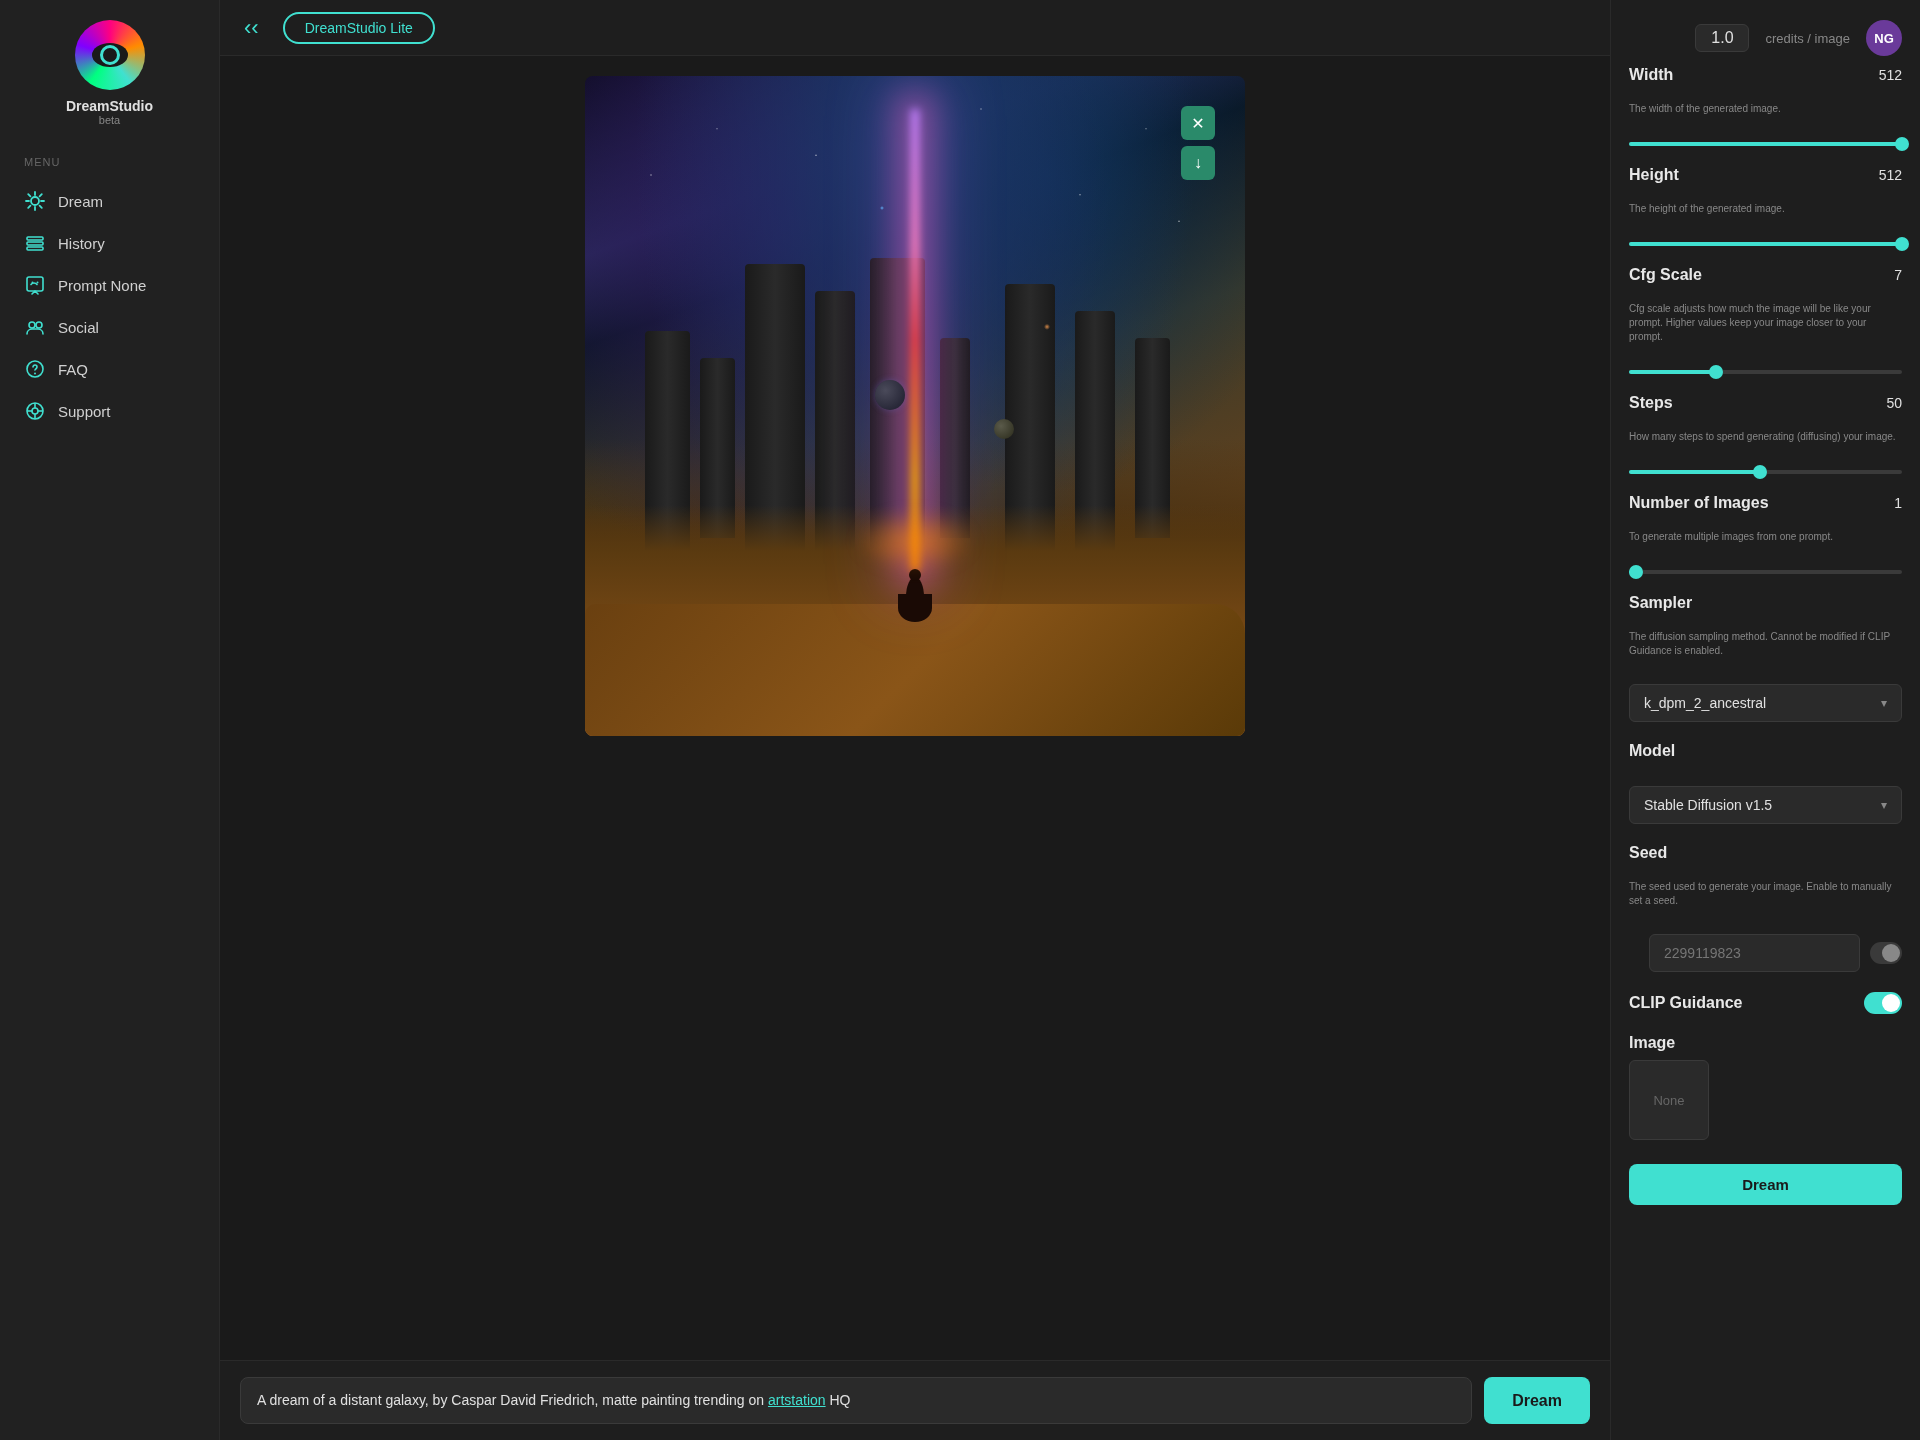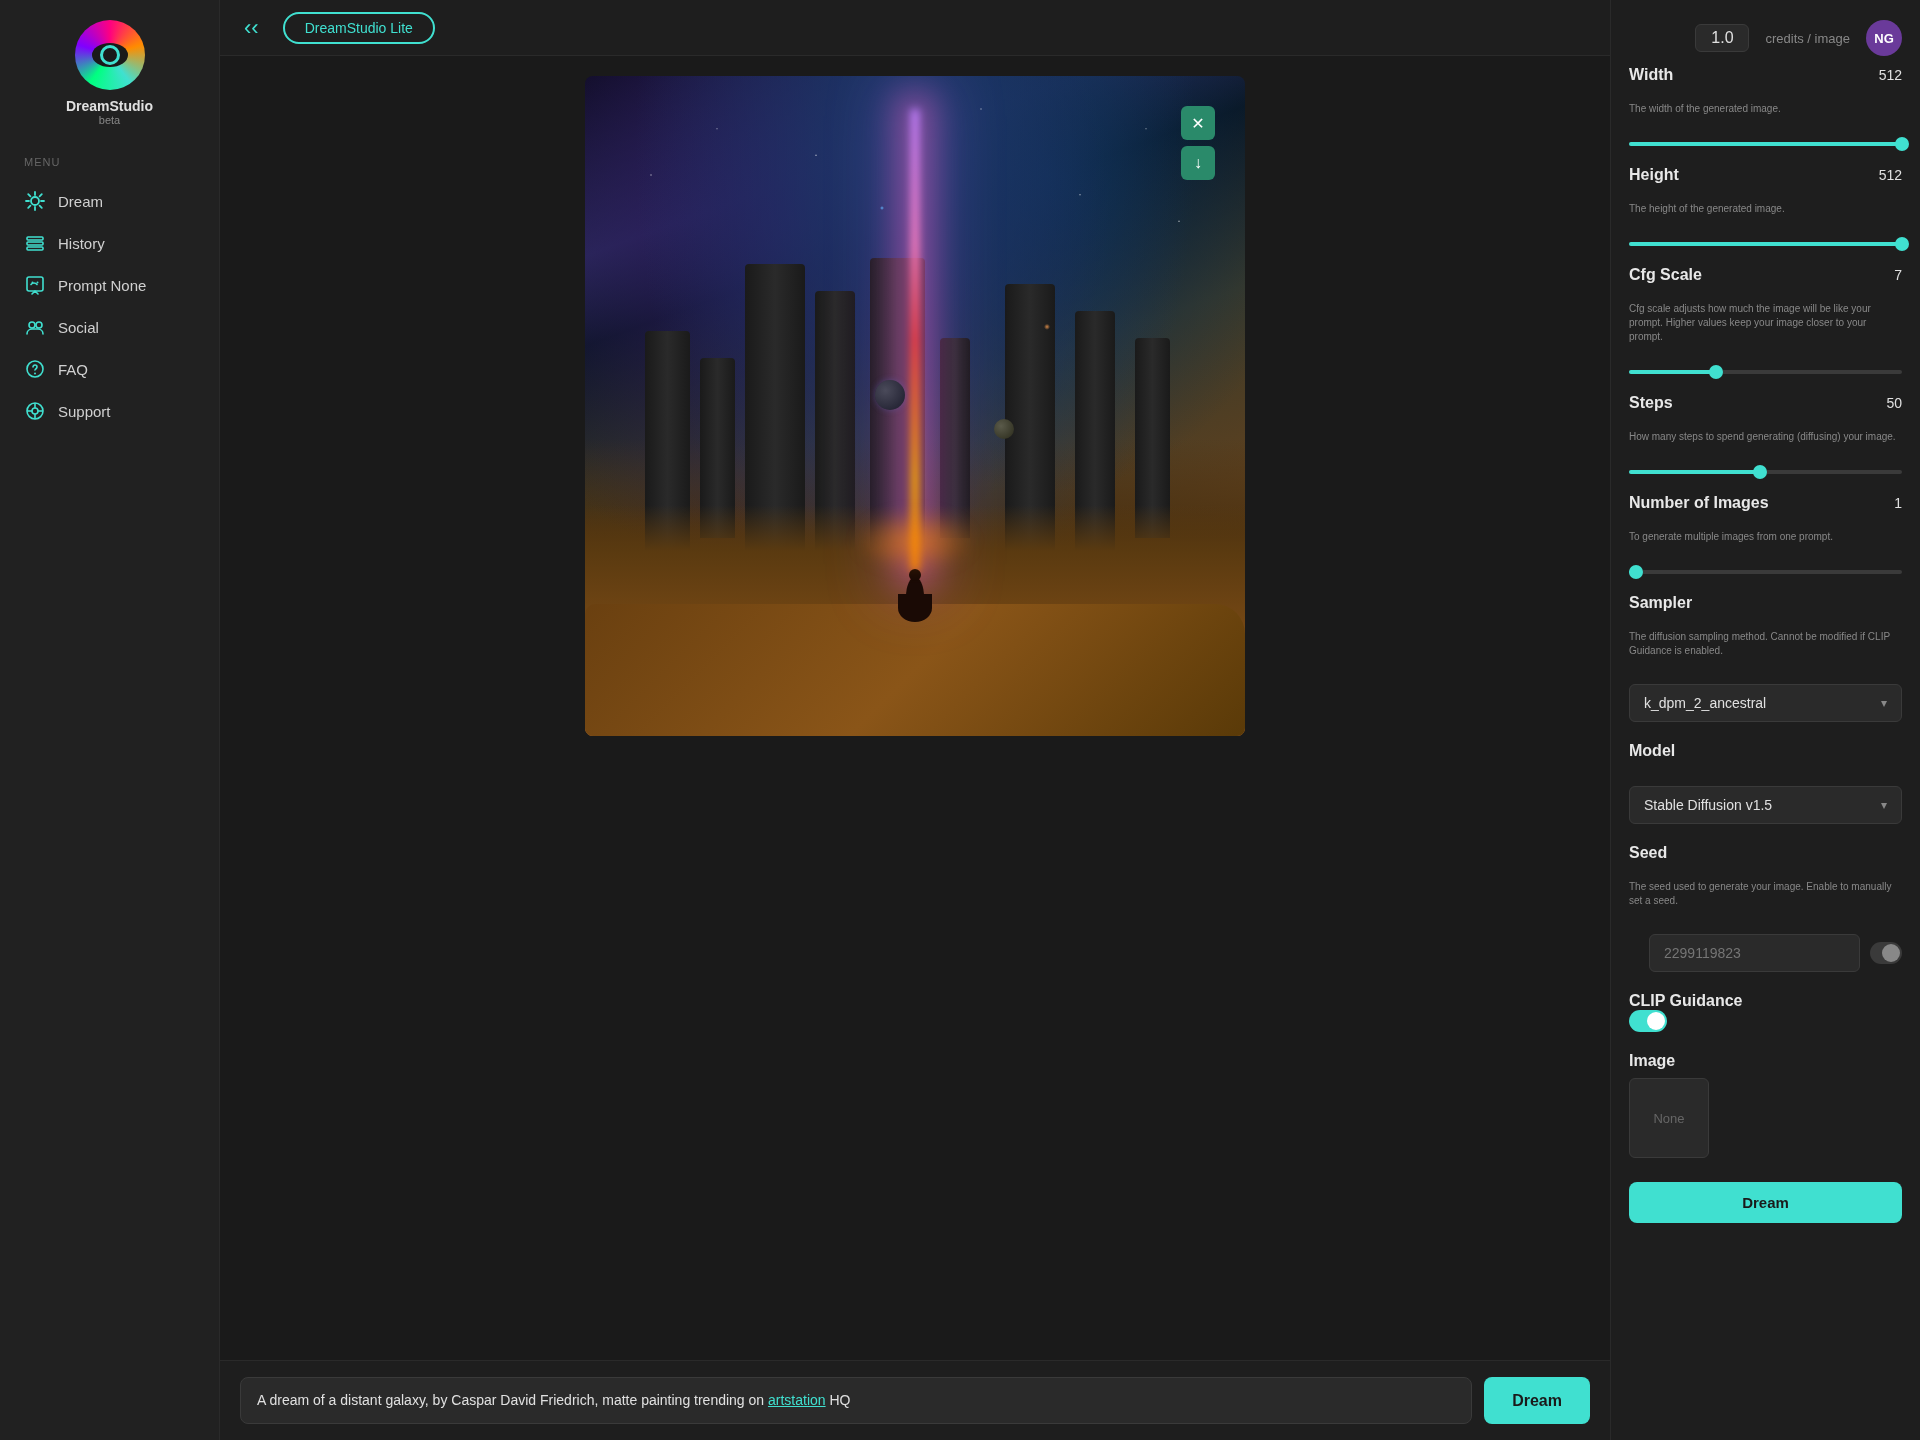--- a/index.html
+++ b/index.html
@@ -399,23 +399,22 @@
       width: 18px;
       height: 18px;
       background: white;
       border-radius: 50%;
       position: absolute;
       top: 2px;
       right: 2px;
     }
     .clip-row {
       display: flex;
-      align-items: flex-start;
+      align-items: center;
       justify-content: space-between;
-      flex-direction: column;
     }
     .image-section {
       display: flex;
       flex-direction: column;
       gap: 8px;
     }
     .image-none-box {
       width: 80px;
       height: 80px;
       background: #2a2a2a;

